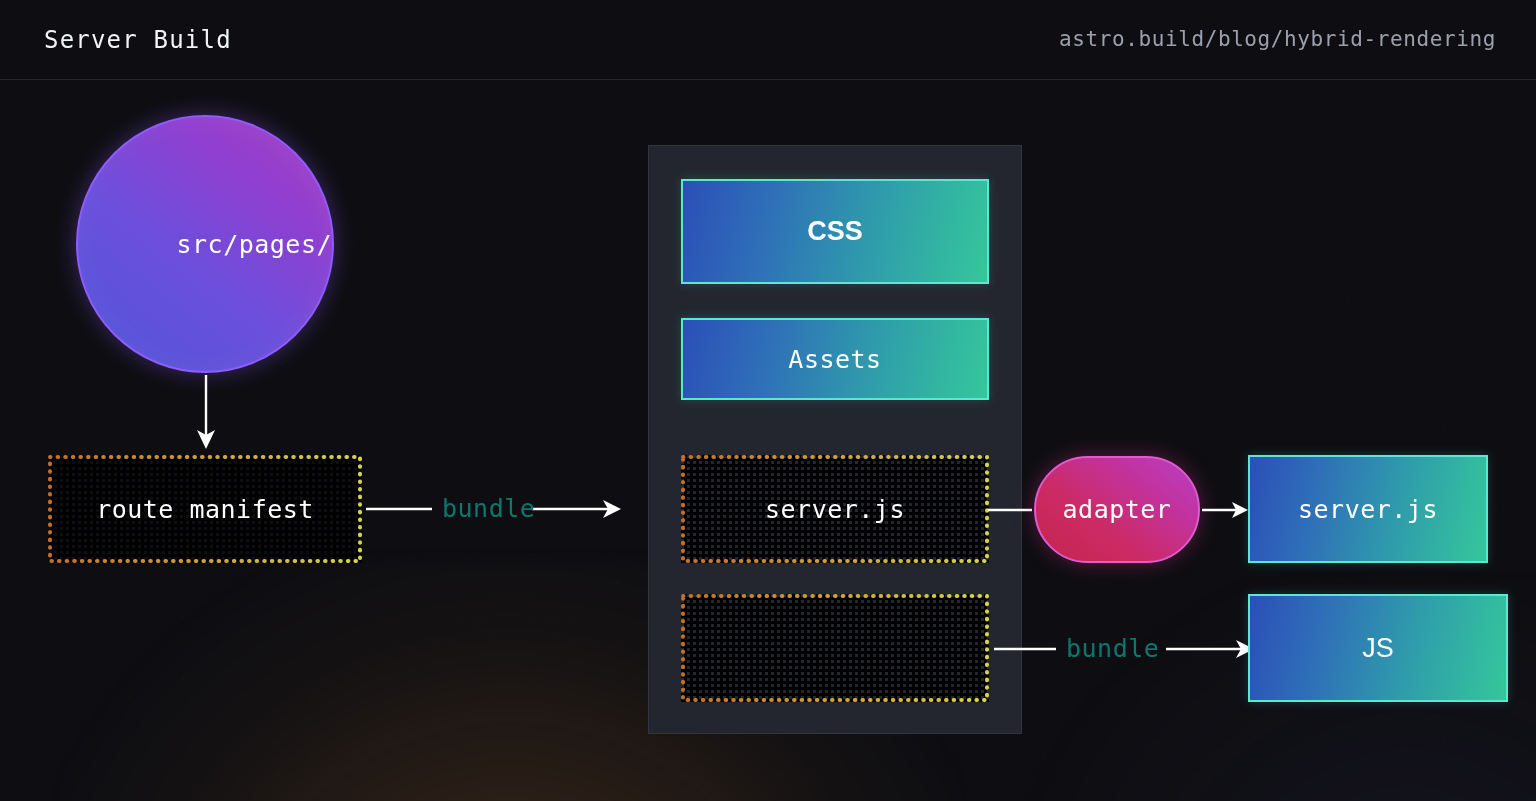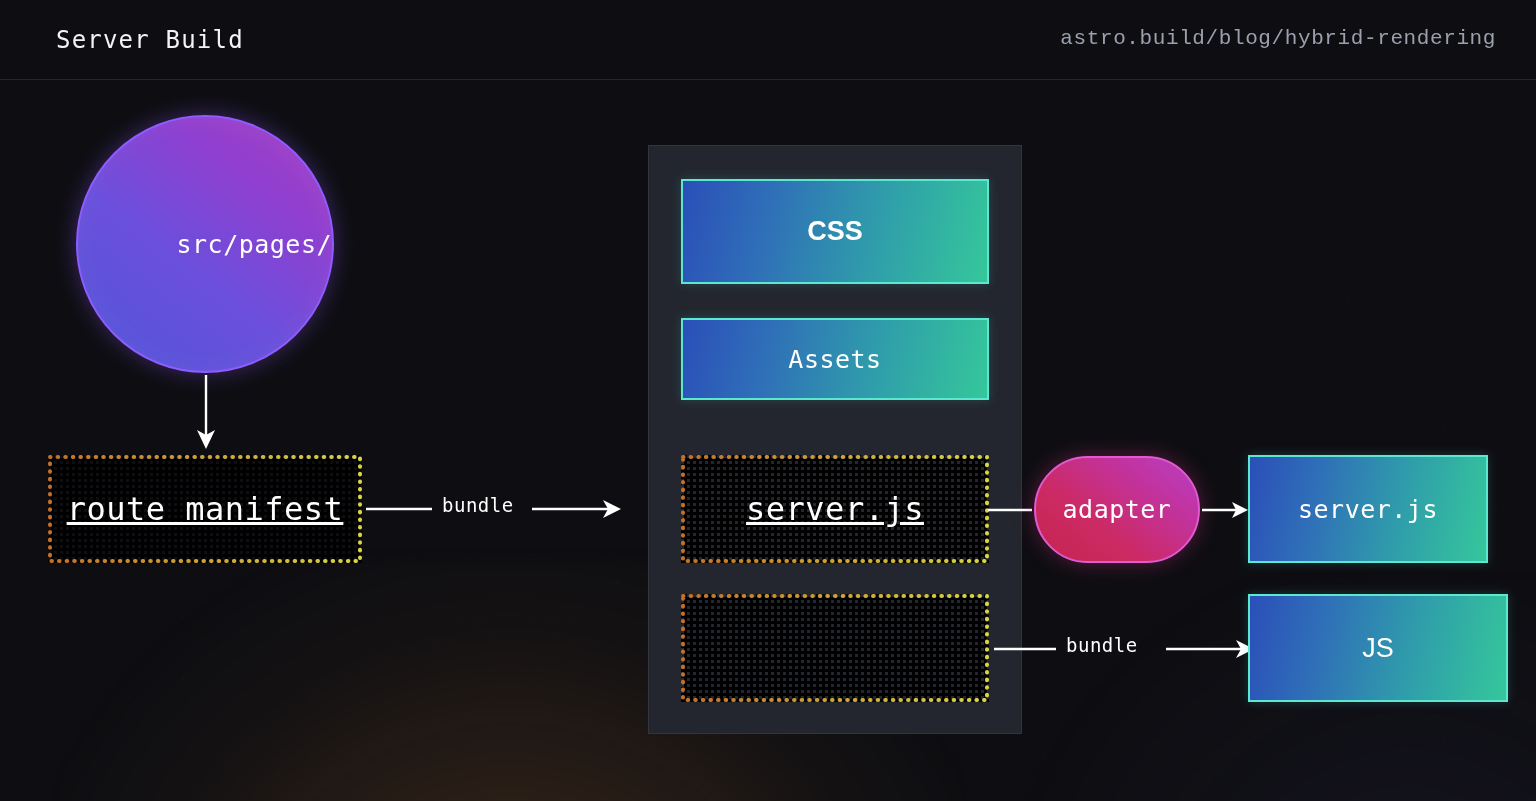--- a/index.html
+++ b/index.html
@@ -56,29 +56,28 @@
     pointer-events:none;
   }
 
   
   #header {
     position:absolute; left:0; top:0;
     width:1536px; height:80px;
     border-bottom:1px solid rgba(255,255,255,0.10);
   }
   #page-title {
-    position:absolute; left:56px; top:26px;
+    position:absolute; left:44px; top:26px;
     font-size:24px; letter-spacing:1.2px;
     color:#f2f3f5;
   }
   #source-url {
     position:absolute; right:40px; top:27px;
     font-size:21px; letter-spacing:0.6px;
     color:#9aa0ad;
-    font-family:Liberation Mono, monospace;
   }
 
   
   #pages-circle {
     position:absolute;
     left:76px; top:115px;
     width:258px; height:258px;
     border-radius:50%;
     background:linear-gradient(38deg, #4f55d8 0%, #6b4fdc 42%, #8f3fd0 72%, #a93fc4 100%);
     border:2px solid #8f5cff;
@@ -106,21 +105,21 @@
       repeating-linear-gradient(to right, transparent 0 3px, currentColor 3px 6px),
       repeating-linear-gradient(to bottom, transparent 0 3px, currentColor 3px 6px),
       repeating-linear-gradient(to bottom, transparent 0 3px, currentColor 3px 6px);
   }
   .dotted-box .dots {
     position:absolute; inset:0;
     pointer-events:none;
   }
   .dotted-box .lbl {
     position:relative;
-    font-size:32px; color:#ffffff; letter-spacing:0.5px;text-decoration:underline;
+    font-size:25px; color:#ffffff; letter-spacing:0.5px;
   }
 
   #route-manifest { left:48px; top:455px; width:314px; height:108px; }
   #inner-server-js { left:681px; top:455px; width:308px; height:108px; }
   #inner-client-manifest { left:681px; top:594px; width:308px; height:108px; }
 
   
   #build-container {
     position:absolute;
     left:648px; top:145px;
@@ -157,21 +156,21 @@
     border:2px solid #e05ad0;
     box-shadow:0 0 20px rgba(205,45,130,0.40);
     display:flex; align-items:center; justify-content:center;
   }
   #adapter-capsule .lbl { font-size:25px; color:#ffffff; letter-spacing:0.5px; }
 
   
   .conn { position:absolute; }
   .conn .lbl {
     position:absolute;
-    font-size:19px; color:#ffffff; letter-spacing:0.5px;
+    font-size:25px; color:#0f766e; letter-spacing:0.5px;
     white-space:nowrap;
   }
   #conn-bundle-top  { left:362px; top:486px; width:262px; height:46px; }
   #conn-bundle-top .lbl  { left:80px; top:8px; }
   #conn-bundle-bot  { left:990px; top:626px; width:268px; height:46px; }
   #conn-bundle-bot .lbl  { left:76px; top:8px; }
   #conn-server-adapter { left:988px; top:498px; width:50px; height:24px; }
   #conn-adapter-out    { left:1198px; top:495px; width:54px; height:30px; }
 </style>
 </head>

